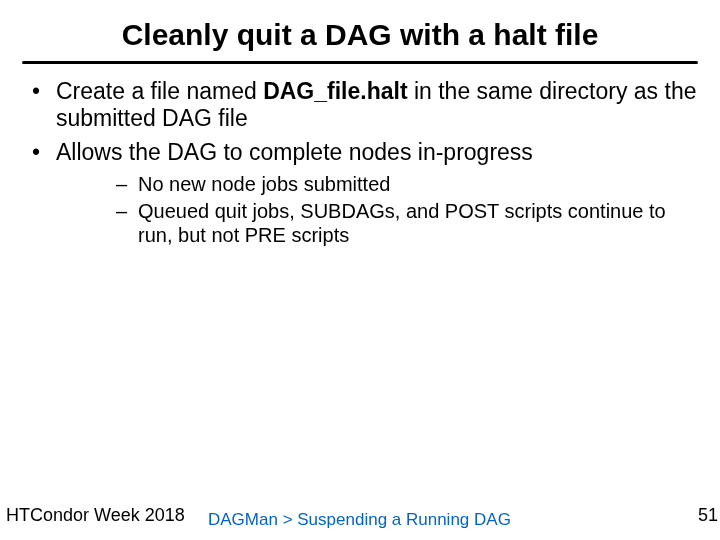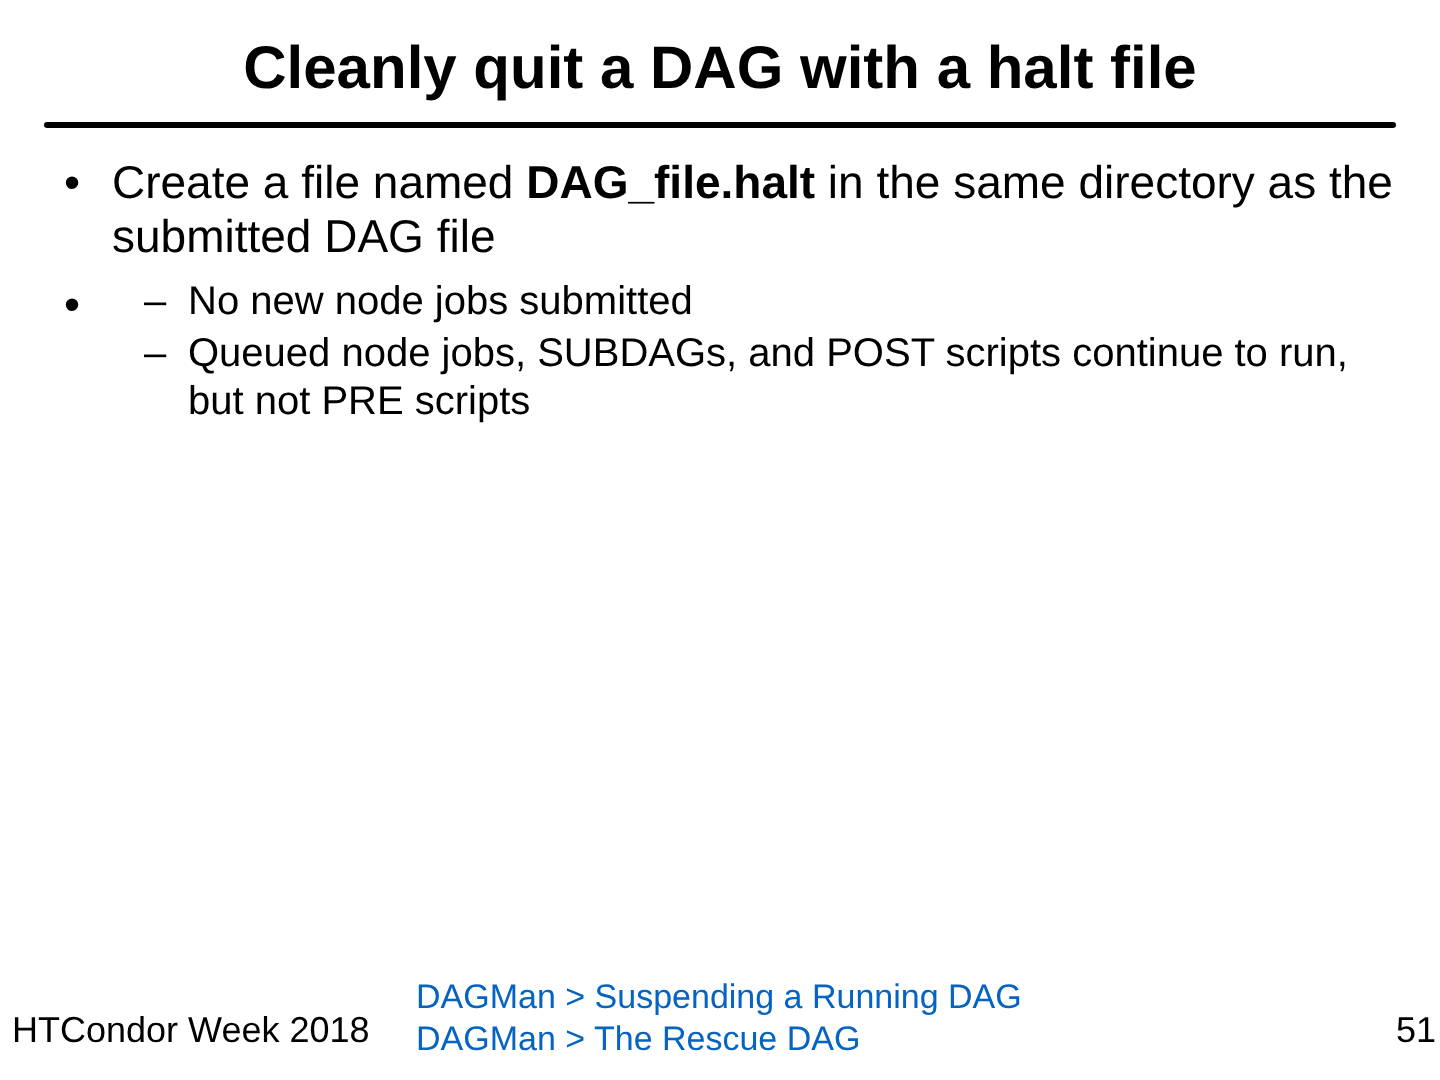--- a/index.html
+++ b/index.html
@@ -46,20 +46,21 @@
   }
   ul.lvl2 {
     list-style: none;
     font-size: 20px;
     line-height: 1.22;
     margin: 6px 0 10px 38px;
   }
   ul.lvl2 > li {
     position: relative;
     margin-bottom: 2px;
+    margin-left: 44px;
   }
   ul.lvl2 > li::before {
     content: "–";
     position: absolute;
     left: -22px;
     top: 0;
   }
   .mono {
     font-family: Liberation Sans, sans-serif;
     font-weight: bold;
@@ -93,28 +94,28 @@
 
 <div class="title">Cleanly quit a DAG with a halt file</div>
 <hr class="title-rule">
 
 <div class="content">
   <ul class="lvl1">
     <li>
       <span>Create a file named </span><span class="mono">DAG_file.halt</span><span> in the same directory as the submitted DAG file</span>
     </li>
     <li>
+      <span>Allows the DAG to complete nodes in-progress</span>
       <ul class="lvl2">
         <li>No new node jobs submitted</li>
-        <li>Queued node jobs, SUBDAGs, and POST scripts continue to run, but not PRE scripts</li>
+        <li>Queued quit jobs, SUBDAGs, and POST scripts continue to run, but not PRE scripts</li>
       </ul>
     </li>
   </ul>
 </div>
 
 <div class="footer-left">HTCondor Week 2018</div>
 
 <div class="footer-center">
   <span class="link">DAGMan &gt; Suspending a Running DAG</span>
-  <span class="link">DAGMan &gt; The Rescue DAG</span>
 </div>
 
 <div class="footer-right">51</div>
 
 </body></html>

